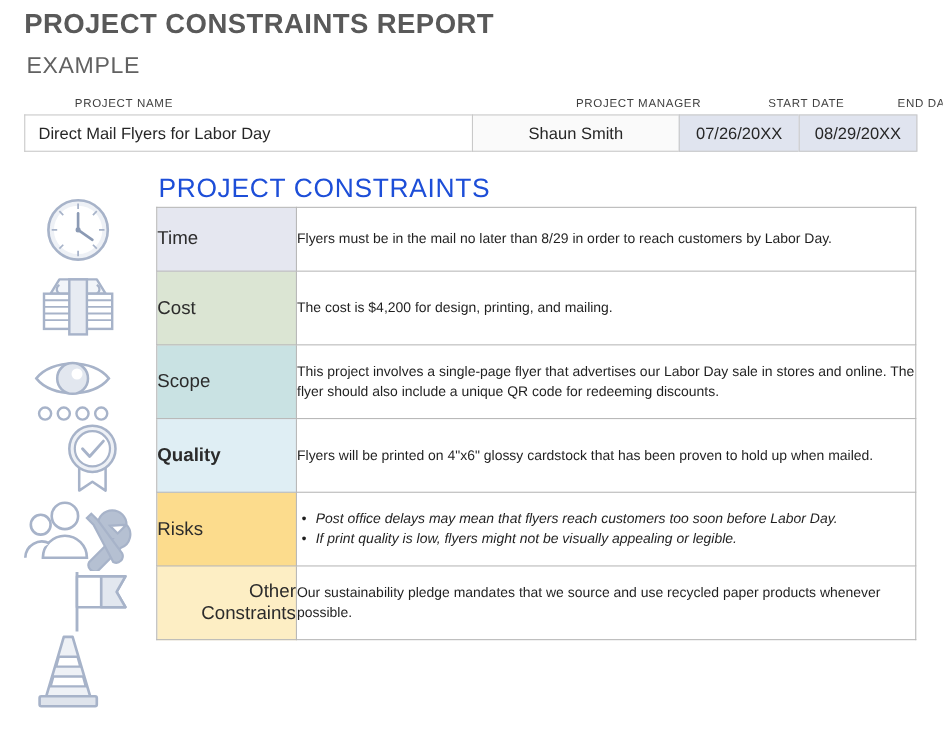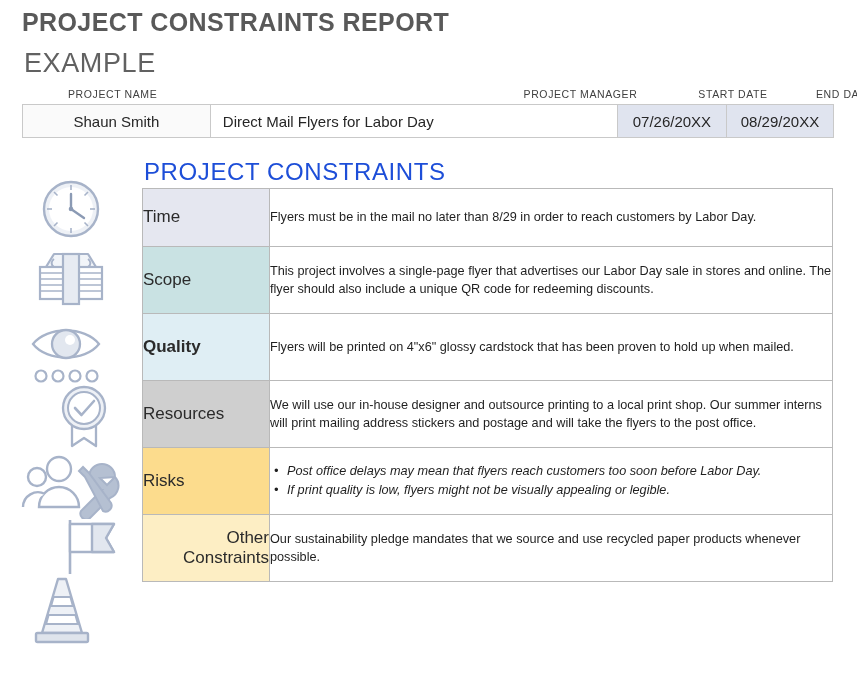--- a/index.html
+++ b/index.html
@@ -24,21 +24,21 @@
     font-size: 25px;
     font-weight: bold;
     letter-spacing: 0.4px;
     color: #595959;
     white-space: nowrap;
   }
   .sub-title {
     position: absolute;
     left: 24px;
     top: 48px;
-    font-size: 27px;
+    font-size: 21px;
     font-weight: normal;
     letter-spacing: 0.6px;
     color: #616161;
     white-space: nowrap;
   }
 
   
   .info-labels {
     position: absolute;
     left: 22px;
@@ -183,22 +183,22 @@
 <div class="sub-title">EXAMPLE</div>
 
 <div class="info-labels">
   <div class="info-label l-name">PROJECT NAME</div>
   <div class="info-label l-mgr">PROJECT MANAGER</div>
   <div class="info-label l-start">START DATE</div>
   <div class="info-label l-end">END DATE</div>
 </div>
 
 <div class="info-row">
+  <div class="info-cell name">Direct Mail Flyers for Labor Day</div>
   <div class="info-cell mgr">Shaun Smith</div>
-  <div class="info-cell name">Direct Mail Flyers for Labor Day</div>
   <div class="info-cell start">07/26/20XX</div>
   <div class="info-cell end">08/29/20XX</div>
 </div>
 
 <div class="section-heading">PROJECT CONSTRAINTS</div>
 
 <div class="icon-col">
 
   <div class="icon-slot" style="top:2px;height:62px;">
     <svg width="62" height="62" viewBox="0 0 62 62">
@@ -293,35 +293,35 @@
 </div>
 
 <table class="constraints-table">
   <tbody>
 
     <tr>
       <td class="c-label" style="background:#e5e7f0;height:57px;">Time</td>
       <td class="c-desc">Flyers must be in the mail no later than 8/29 in order to reach customers by Labor Day.</td>
     </tr>
 
+    <tr>
+      <td class="c-label" style="background:#dbe5d3;height:66px;">Cost</td>
+      <td class="c-desc">The cost is $4,200 for design, printing, and mailing.</td>
+    </tr>
 
     <tr>
       <td class="c-label" style="background:#c9e2e3;height:66px;">Scope</td>
       <td class="c-desc">This project involves a single-page flyer that advertises our Labor Day sale in stores and online. The flyer should also include a unique QR code for redeeming discounts.</td>
     </tr>
 
     <tr>
       <td class="c-label" style="background:#dfeef4;height:66px;font-weight:bold;">Quality</td>
       <td class="c-desc">Flyers will be printed on 4"x6" glossy cardstock that has been proven to hold up when mailed.</td>
     </tr>
 
-    <tr>
-      <td class="c-label" style="background:#cfcfcf;height:66px;">Resources</td>
-      <td class="c-desc">We will use our in-house designer and outsource printing to a local print shop. Our summer interns will print mailing address stickers and postage and will take the flyers to the post office.</td>
-    </tr>
 
     <tr>
       <td class="c-label" style="background:#fcdc8d;height:66px;">Risks</td>
       <td class="c-desc">
         <ul>
           <li>Post office delays may mean that flyers reach customers too soon before Labor Day.</li>
           <li>If print quality is low, flyers might not be visually appealing or legible.</li>
         </ul>
       </td>
     </tr>

